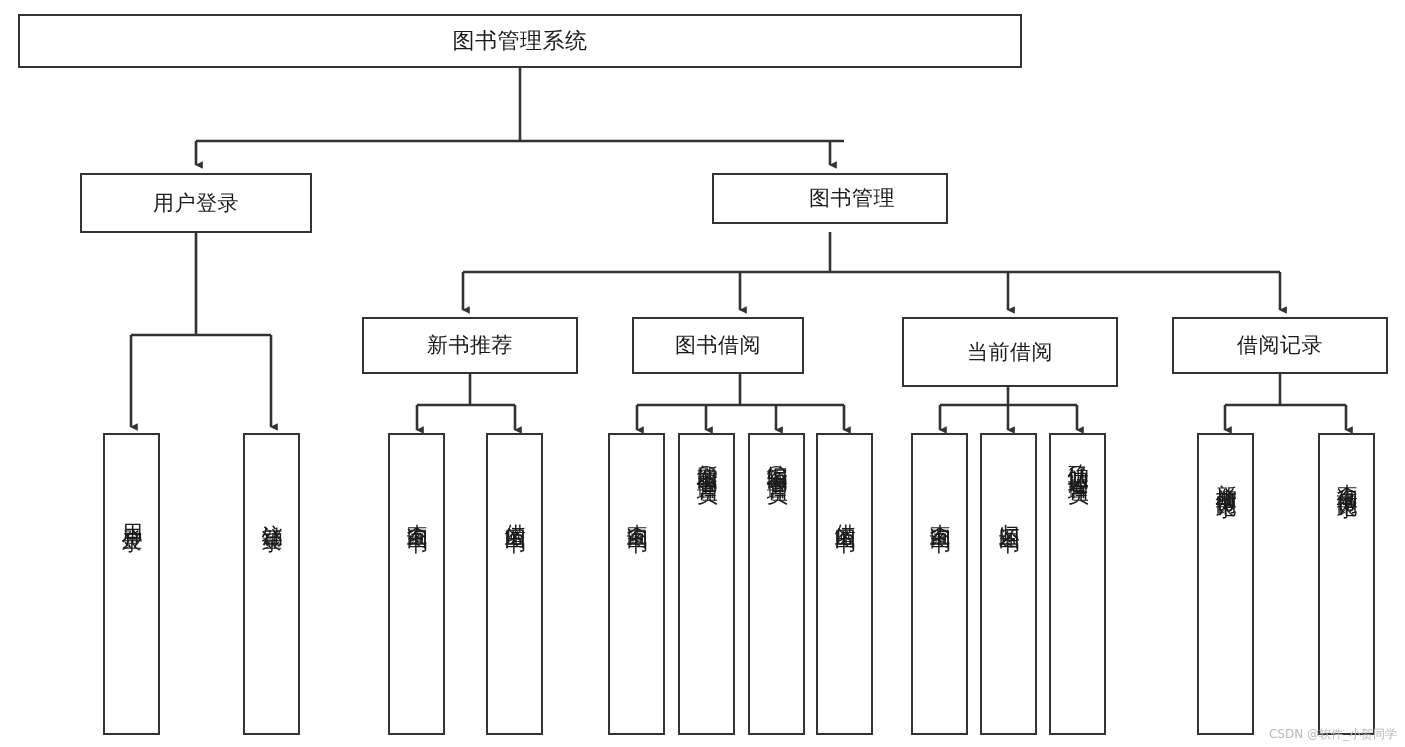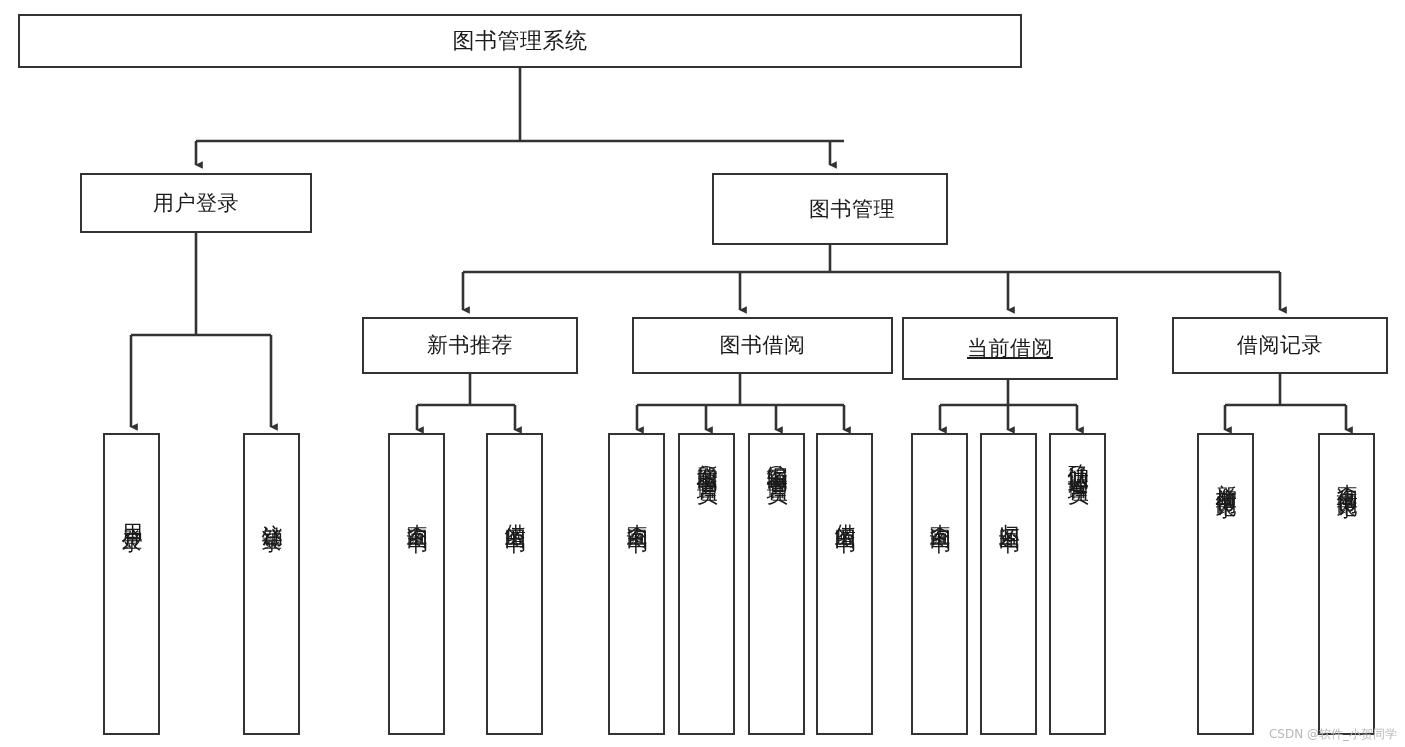--- a/index.html
+++ b/index.html
@@ -131,33 +131,33 @@
   </svg>
 
   <div class="node horiz root" style="left:18px; top:14px; width:1004px; height:54px;">
     <span class="node-label">图书管理系统</span>
   </div>
 
   <div class="node horiz" style="left:80px; top:173px; width:232px; height:60px;">
     <span class="node-label">用户登录</span>
   </div>
 
-  <div class="node horiz" style="left:712px; top:173px; width:236px; height:72px;padding-left:44px;">
+  <div class="node horiz" style="left:712px; top:173px; width:236px; height:51px;padding-left:44px;">
     <span class="node-label">图书管理</span>
   </div>
 
   <div class="node horiz" style="left:362px; top:317px; width:216px; height:57px;align-items:center;">
     <span class="node-label">新书推荐</span>
   </div>
 
-  <div class="node horiz" style="left:632px; top:317px; width:261px; height:57px;">
+  <div class="node horiz" style="left:632px; top:317px; width:172px; height:57px;">
     <span class="node-label">图书借阅</span>
   </div>
 
-  <div class="node horiz" style="left:902px; top:317px; width:216px; height:63px;text-decoration:underline;">
+  <div class="node horiz" style="left:902px; top:317px; width:216px; height:70px;">
     <span class="node-label">当前借阅</span>
   </div>
 
   <div class="node horiz" style="left:1172px; top:317px; width:216px; height:57px;">
     <span class="node-label">借阅记录</span>
   </div>
 
   <div class="node vert" style="left:103px; top:433px; width:57px; height:302px; padding-top:72px;">
     <span class="node-label">用户登录</span>
   </div>

